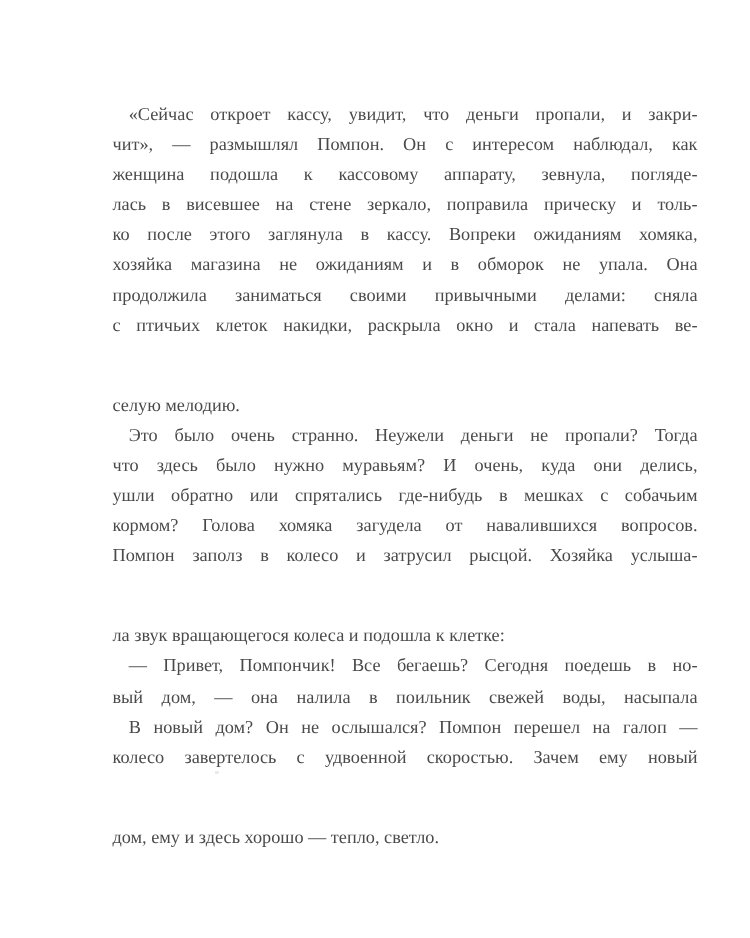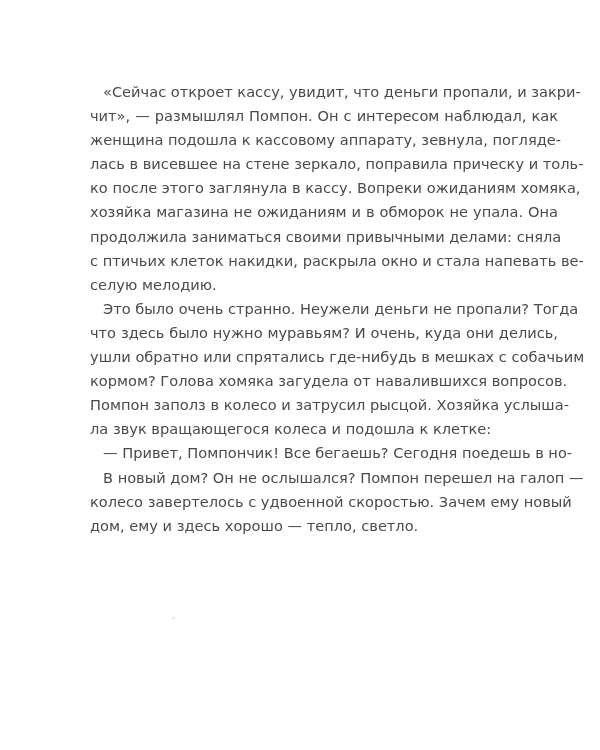--- a/index.html
+++ b/index.html
@@ -13,22 +13,23 @@
     font-size: 14.6px;
     line-height: 24.1px;
     color: #4a4a4a;
   }
   .line {
     display: block;
     white-space: nowrap;
     text-align: justify;
     text-align-last: justify;
     height: 24.1px;
+    font-family: Liberation Serif, serif;
   }
-  .line.last { text-align-last: left; }
+  .line.last { text-align-last: left; margin-top: 40px; }
   .line.indent { padding-left: 13px; }
   .speck {
     position: absolute;
     left: 172px;
     top: 617px;
     width: 3px;
     height: 2px;
     background: #e6e6e6;
   }
 </style>
@@ -50,20 +51,21 @@
   <div class="paragraph">
     <span class="line indent">Это было очень странно. Неужели деньги не пропали? Тогда</span>
     <span class="line">что здесь было нужно муравьям? И очень, куда они делись,</span>
     <span class="line">ушли обратно или спрятались где-нибудь в мешках с собачьим</span>
     <span class="line">кормом? Голова хомяка загудела от навалившихся вопросов.</span>
     <span class="line">Помпон заполз в колесо и затрусил рысцой. Хозяйка услыша-</span>
     <span class="line last">ла звук вращающегося колеса и подошла к клетке:</span>
   </div>
   <div class="paragraph">
     <span class="line indent">— Привет, Помпончик! Все бегаешь? Сегодня поедешь в но-</span>
+    <span class="line">вый дом, — она налила в поильник свежей воды, насыпала</span>
   </div>
   <div class="paragraph">
     <span class="line indent">В новый дом? Он не ослышался? Помпон перешел на галоп —</span>
     <span class="line">колесо завертелось с удвоенной скоростью. Зачем ему новый</span>
     <span class="line last">дом, ему и здесь хорошо — тепло, светло.</span>
   </div>
 </div>
 
 <div class="speck"></div>
 

